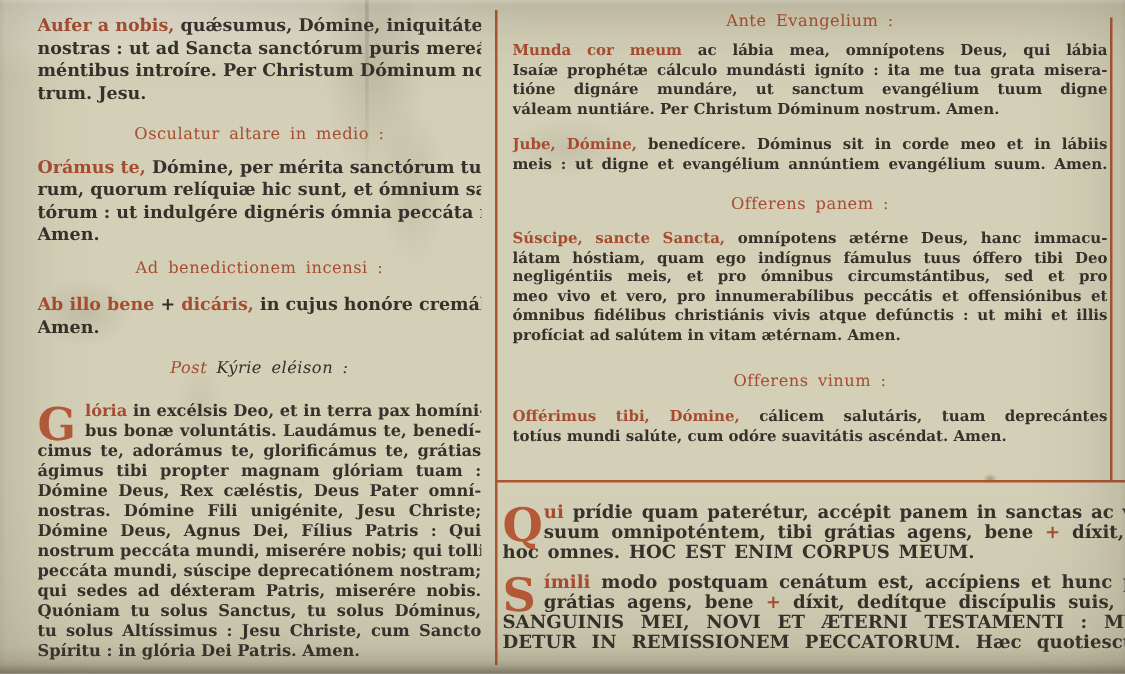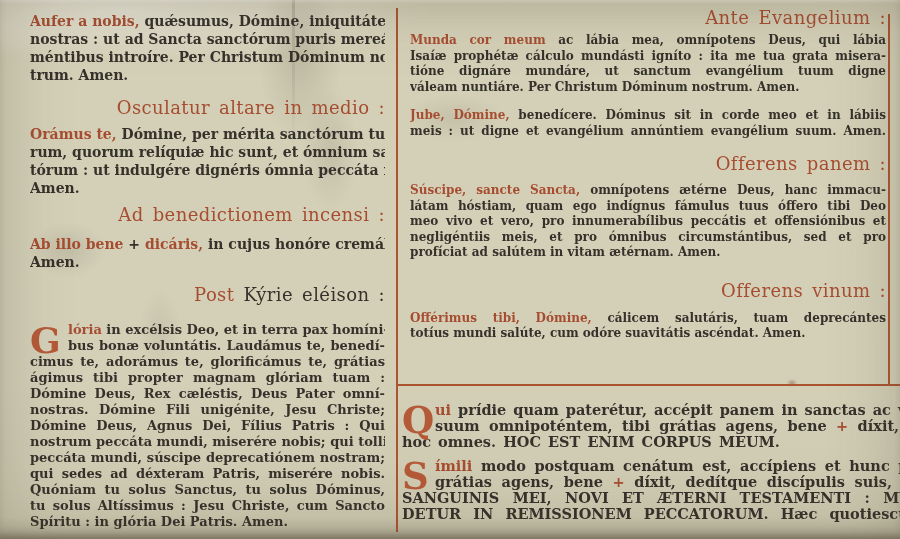--- a/index.html
+++ b/index.html
@@ -27,21 +27,21 @@
   .rule{position:absolute;background:var(--rule);}
   #rule-center{left:396px;top:8px;width:2px;height:524px;}
   #rule-right{left:888px;top:14px;width:2px;height:371px;}
   #rule-canon{left:397px;top:384px;width:503px;height:2px;}
 
   .col{position:absolute;color:var(--ink);}
   .col-left{left:30px;top:12px;width:355px;}
   .col-right{left:410px;top:10px;width:476px;}
   .bottom{left:402px;top:402px;width:552px;}
 
-  .heading{text-align:right;font-weight:400;font-size:18px;line-height:15px;
+  .heading{text-align:center;font-weight:400;font-size:13px;line-height:15px;
     color:var(--redHeading);letter-spacing:.4px;word-spacing:3px;}
   .heading .ink{color:var(--ink);}
   .para{position:relative;}
   .line{text-align:justify;text-align-last:justify;white-space:nowrap;overflow:hidden;}
   .line.last{text-align:left;text-align-last:left;}
   .red{color:var(--red);}
   .ink{color:var(--ink);}
   .cx{font-family:"DejaVu Sans","Liberation Sans",sans-serif;font-weight:700;}
 
   .col-left .para{font-size:14px;line-height:18px;}
@@ -52,21 +52,21 @@
   .cap{position:absolute;left:0;top:2px;font-size:36px;line-height:.9;color:var(--redCap);}
   .cap-indent{padding-left:38px;}
   .bottom .cap-indent{padding-left:33px;}
   .bottom .cap{font-size:37px;}
 
   
   .col-left > :nth-child(2){margin-top:16px;}
   .col-left > :nth-child(3){margin-top:10px;}
   .col-left > :nth-child(4){margin-top:10px;}
   .col-left > :nth-child(5){margin-top:13px;}
-  .col-left > :nth-child(6){margin-top:16px;}
+  .col-left > :nth-child(6){margin-top:16px;font-style:italic;}
   .col-left > :nth-child(7){margin-top:20px;}
   .col-right > :nth-child(2){margin-top:8px;}
   .col-right > :nth-child(3){margin-top:13px;}
   .col-right > :nth-child(4){margin-top:17px;}
   .col-right > :nth-child(5){margin-top:12px;}
   .col-right > :nth-child(6){margin-top:22px;}
   .col-right > :nth-child(7){margin-top:13px;}
   .bottom > :nth-child(2){margin-top:8px;}
 </style>
 </head>
@@ -77,21 +77,21 @@
 
 <div class="rule" id="rule-center"></div>
 <div class="rule" id="rule-right"></div>
 <div class="rule" id="rule-canon"></div>
 
 <div class="col col-left">
     <div class="para">
       <div class="line"><span class="red">Aufer a nobis,</span><span class="ink"> quǽsumus, Dómine, iniquitátes</span></div>
       <div class="line"><span class="ink">nostras : ut ad Sancta sanctórum puris mereámur</span></div>
       <div class="line"><span class="ink">méntibus introíre. Per Christum Dóminum nos-</span></div>
-      <div class="line last"><span class="ink">trum. Amen.</span></div>
+      <div class="line last"><span class="ink">trum. Jesu.</span></div>
     </div>
     <div class="heading"><span class="red">Osculatur altare in medio :</span></div>
     <div class="para">
       <div class="line"><span class="red">Orámus te,</span><span class="ink"> Dómine, per mérita sanctórum tuó-</span></div>
       <div class="line"><span class="ink">rum, quorum relíquiæ hic sunt, et ómnium sanc-</span></div>
       <div class="line"><span class="ink">tórum : ut indulgére dignéris ómnia peccáta mea.</span></div>
       <div class="line last"><span class="ink">Amen.</span></div>
     </div>
     <div class="heading"><span class="red">Ad benedictionem incensi :</span></div>
     <div class="para">
@@ -125,22 +125,23 @@
       <div class="line last"><span class="ink">váleam nuntiáre. Per Christum Dóminum nostrum. Amen.</span></div>
     </div>
     <div class="para">
       <div class="line"><span class="red">Jube, Dómine,</span><span class="ink"> benedícere. Dóminus sit in corde meo et in lábiis</span></div>
       <div class="line"><span class="ink">meis : ut digne et evangélium annúntiem evangélium suum. Amen.</span></div>
     </div>
     <div class="heading"><span class="red">Offerens panem :</span></div>
     <div class="para">
       <div class="line"><span class="red">Súscipe, sancte Sancta,</span><span class="ink"> omnípotens ætérne Deus, hanc immacu-</span></div>
       <div class="line"><span class="ink">látam hóstiam, quam ego indígnus fámulus tuus óffero tibi Deo</span></div>
+      <div class="line"><span class="ink">negligéntiis meis, et pro ómnibus circumstántibus, sed et pro</span></div>
       <div class="line"><span class="ink">meo vivo et vero, pro innumerabílibus peccátis et offensiónibus et</span></div>
-      <div class="line"><span class="ink">negligéntiis meis, et pro ómnibus circumstántibus, sed et pro</span></div>
+      <div class="line"><span class="ink">ómnibus fidélibus christiánis vivis atque defúnctis : ut mihi et illis</span></div>
       <div class="line last"><span class="ink">profíciat ad salútem in vitam ætérnam. Amen.</span></div>
     </div>
     <div class="heading"><span class="red">Offerens vinum :</span></div>
     <div class="para">
       <div class="line"><span class="red">Offérimus tibi, Dómine,</span><span class="ink"> cálicem salutáris, tuam deprecántes</span></div>
       <div class="line last"><span class="ink">totíus mundi salúte, cum odóre suavitátis ascéndat. Amen.</span></div>
     </div>
   </div>
 <div class="col bottom">
     <div class="para has-cap">

